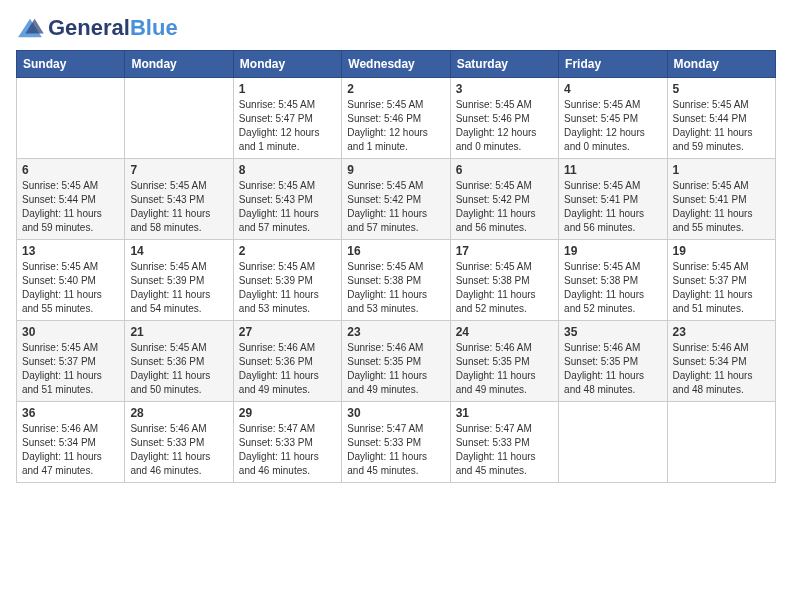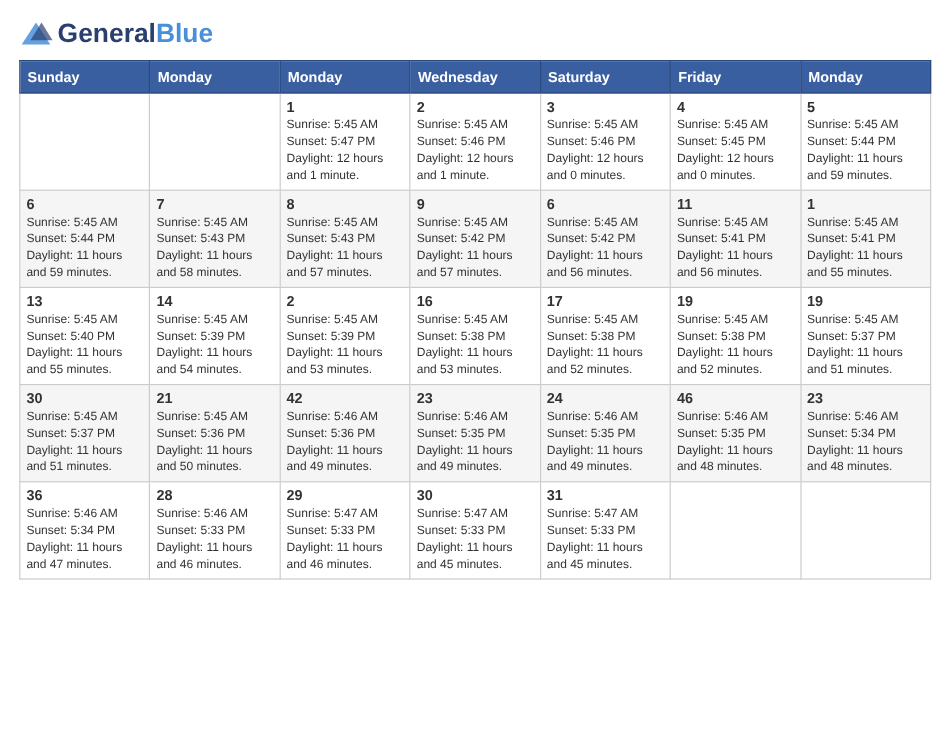--- a/index.html
+++ b/index.html
@@ -271,42 +271,42 @@
 and 51 minutes.</div>
         </td>
         <td>
           <span class="day-num">21</span>
           <div class="day-info" style="white-space: pre-line;">Sunrise: 5:45 AM
 Sunset: 5:36 PM
 Daylight: 11 hours
 and 50 minutes.</div>
         </td>
         <td>
-          <span class="day-num">42</span>
+          <span class="day-num">27</span>
           <div class="day-info" style="white-space: pre-line;">Sunrise: 5:46 AM
 Sunset: 5:36 PM
 Daylight: 11 hours
 and 49 minutes.</div>
         </td>
         <td>
           <span class="day-num">23</span>
           <div class="day-info" style="white-space: pre-line;">Sunrise: 5:46 AM
 Sunset: 5:35 PM
 Daylight: 11 hours
 and 49 minutes.</div>
         </td>
         <td>
           <span class="day-num">24</span>
           <div class="day-info" style="white-space: pre-line;">Sunrise: 5:46 AM
 Sunset: 5:35 PM
 Daylight: 11 hours
 and 49 minutes.</div>
         </td>
         <td>
-          <span class="day-num">46</span>
+          <span class="day-num">35</span>
           <div class="day-info" style="white-space: pre-line;">Sunrise: 5:46 AM
 Sunset: 5:35 PM
 Daylight: 11 hours
 and 48 minutes.</div>
         </td>
         <td>
           <span class="day-num">23</span>
           <div class="day-info" style="white-space: pre-line;">Sunrise: 5:46 AM
 Sunset: 5:34 PM
 Daylight: 11 hours

